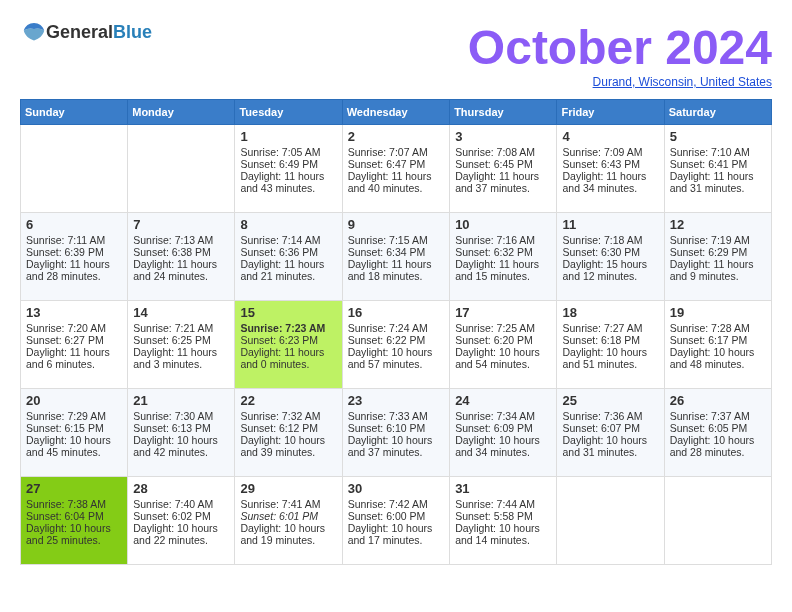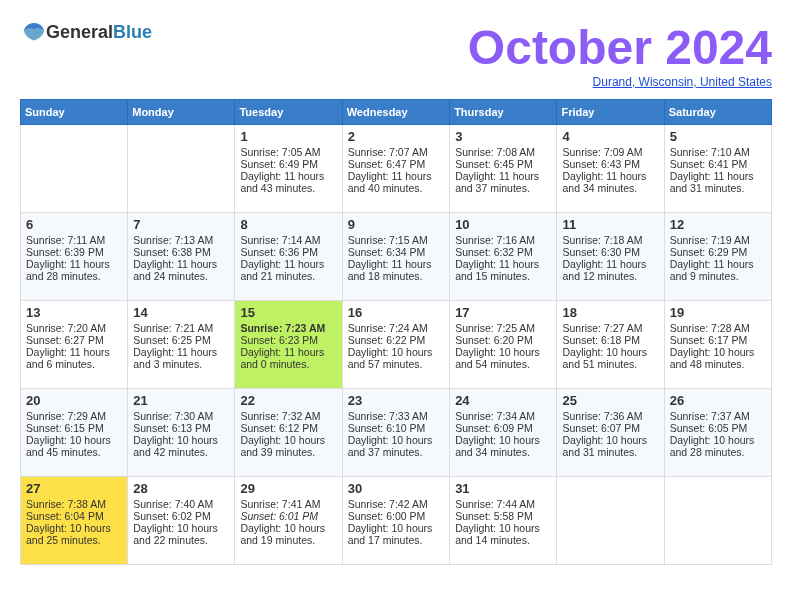--- a/index.html
+++ b/index.html
@@ -182,21 +182,21 @@
         <td style="background: rgb(245, 248, 252);">
           <span class="day-num">10</span>
           <span style="display: block;">Sunrise: 7:16 AM</span>
           <span style="display: block;">Sunset: 6:32 PM</span>
           <span style="display: block;">Daylight: 11 hours and 15 minutes.</span>
         </td>
         <td style="background: rgb(245, 248, 252);">
           <span class="day-num">11</span>
           <span style="display: block;">Sunrise: 7:18 AM</span>
           <span style="display: block;">Sunset: 6:30 PM</span>
-          <span style="display: block;">Daylight: 11 hours and 12 minutes.</span>
+          <span style="display: block;">Daylight: 15 hours and 12 minutes.</span>
         </td>
         <td style="background: rgb(245, 248, 252);">
           <span class="day-num">12</span>
           <span style="display: block;">Sunrise: 7:19 AM</span>
           <span style="display: block;">Sunset: 6:29 PM</span>
           <span style="display: block;">Daylight: 11 hours and 9 minutes.</span>
         </td>
       </tr>
       <tr>
         <td style="background: rgb(255, 255, 255);">
@@ -280,21 +280,21 @@
           <span style="display: block;">Daylight: 10 hours and 31 minutes.</span>
         </td>
         <td style="background: rgb(245, 248, 252);">
           <span class="day-num">26</span>
           <span style="display: block;">Sunrise: 7:37 AM</span>
           <span style="display: block;">Sunset: 6:05 PM</span>
           <span style="display: block;">Daylight: 10 hours and 28 minutes.</span>
         </td>
       </tr>
       <tr>
-        <td style="background: #fde047;">
+        <td style="background: #84cc16;">
           <span class="day-num">27</span>
           <span style="display: block;">Sunrise: 7:38 AM</span>
           <span style="display: block;">Sunset: 6:04 PM</span>
           <span style="display: block;">Daylight: 10 hours and 25 minutes.</span>
         </td>
         <td style="background: rgb(255, 255, 255);">
           <span class="day-num">28</span>
           <span style="display: block;">Sunrise: 7:40 AM</span>
           <span style="display: block;">Sunset: 6:02 PM</span>
           <span style="display: block;">Daylight: 10 hours and 22 minutes.</span>

